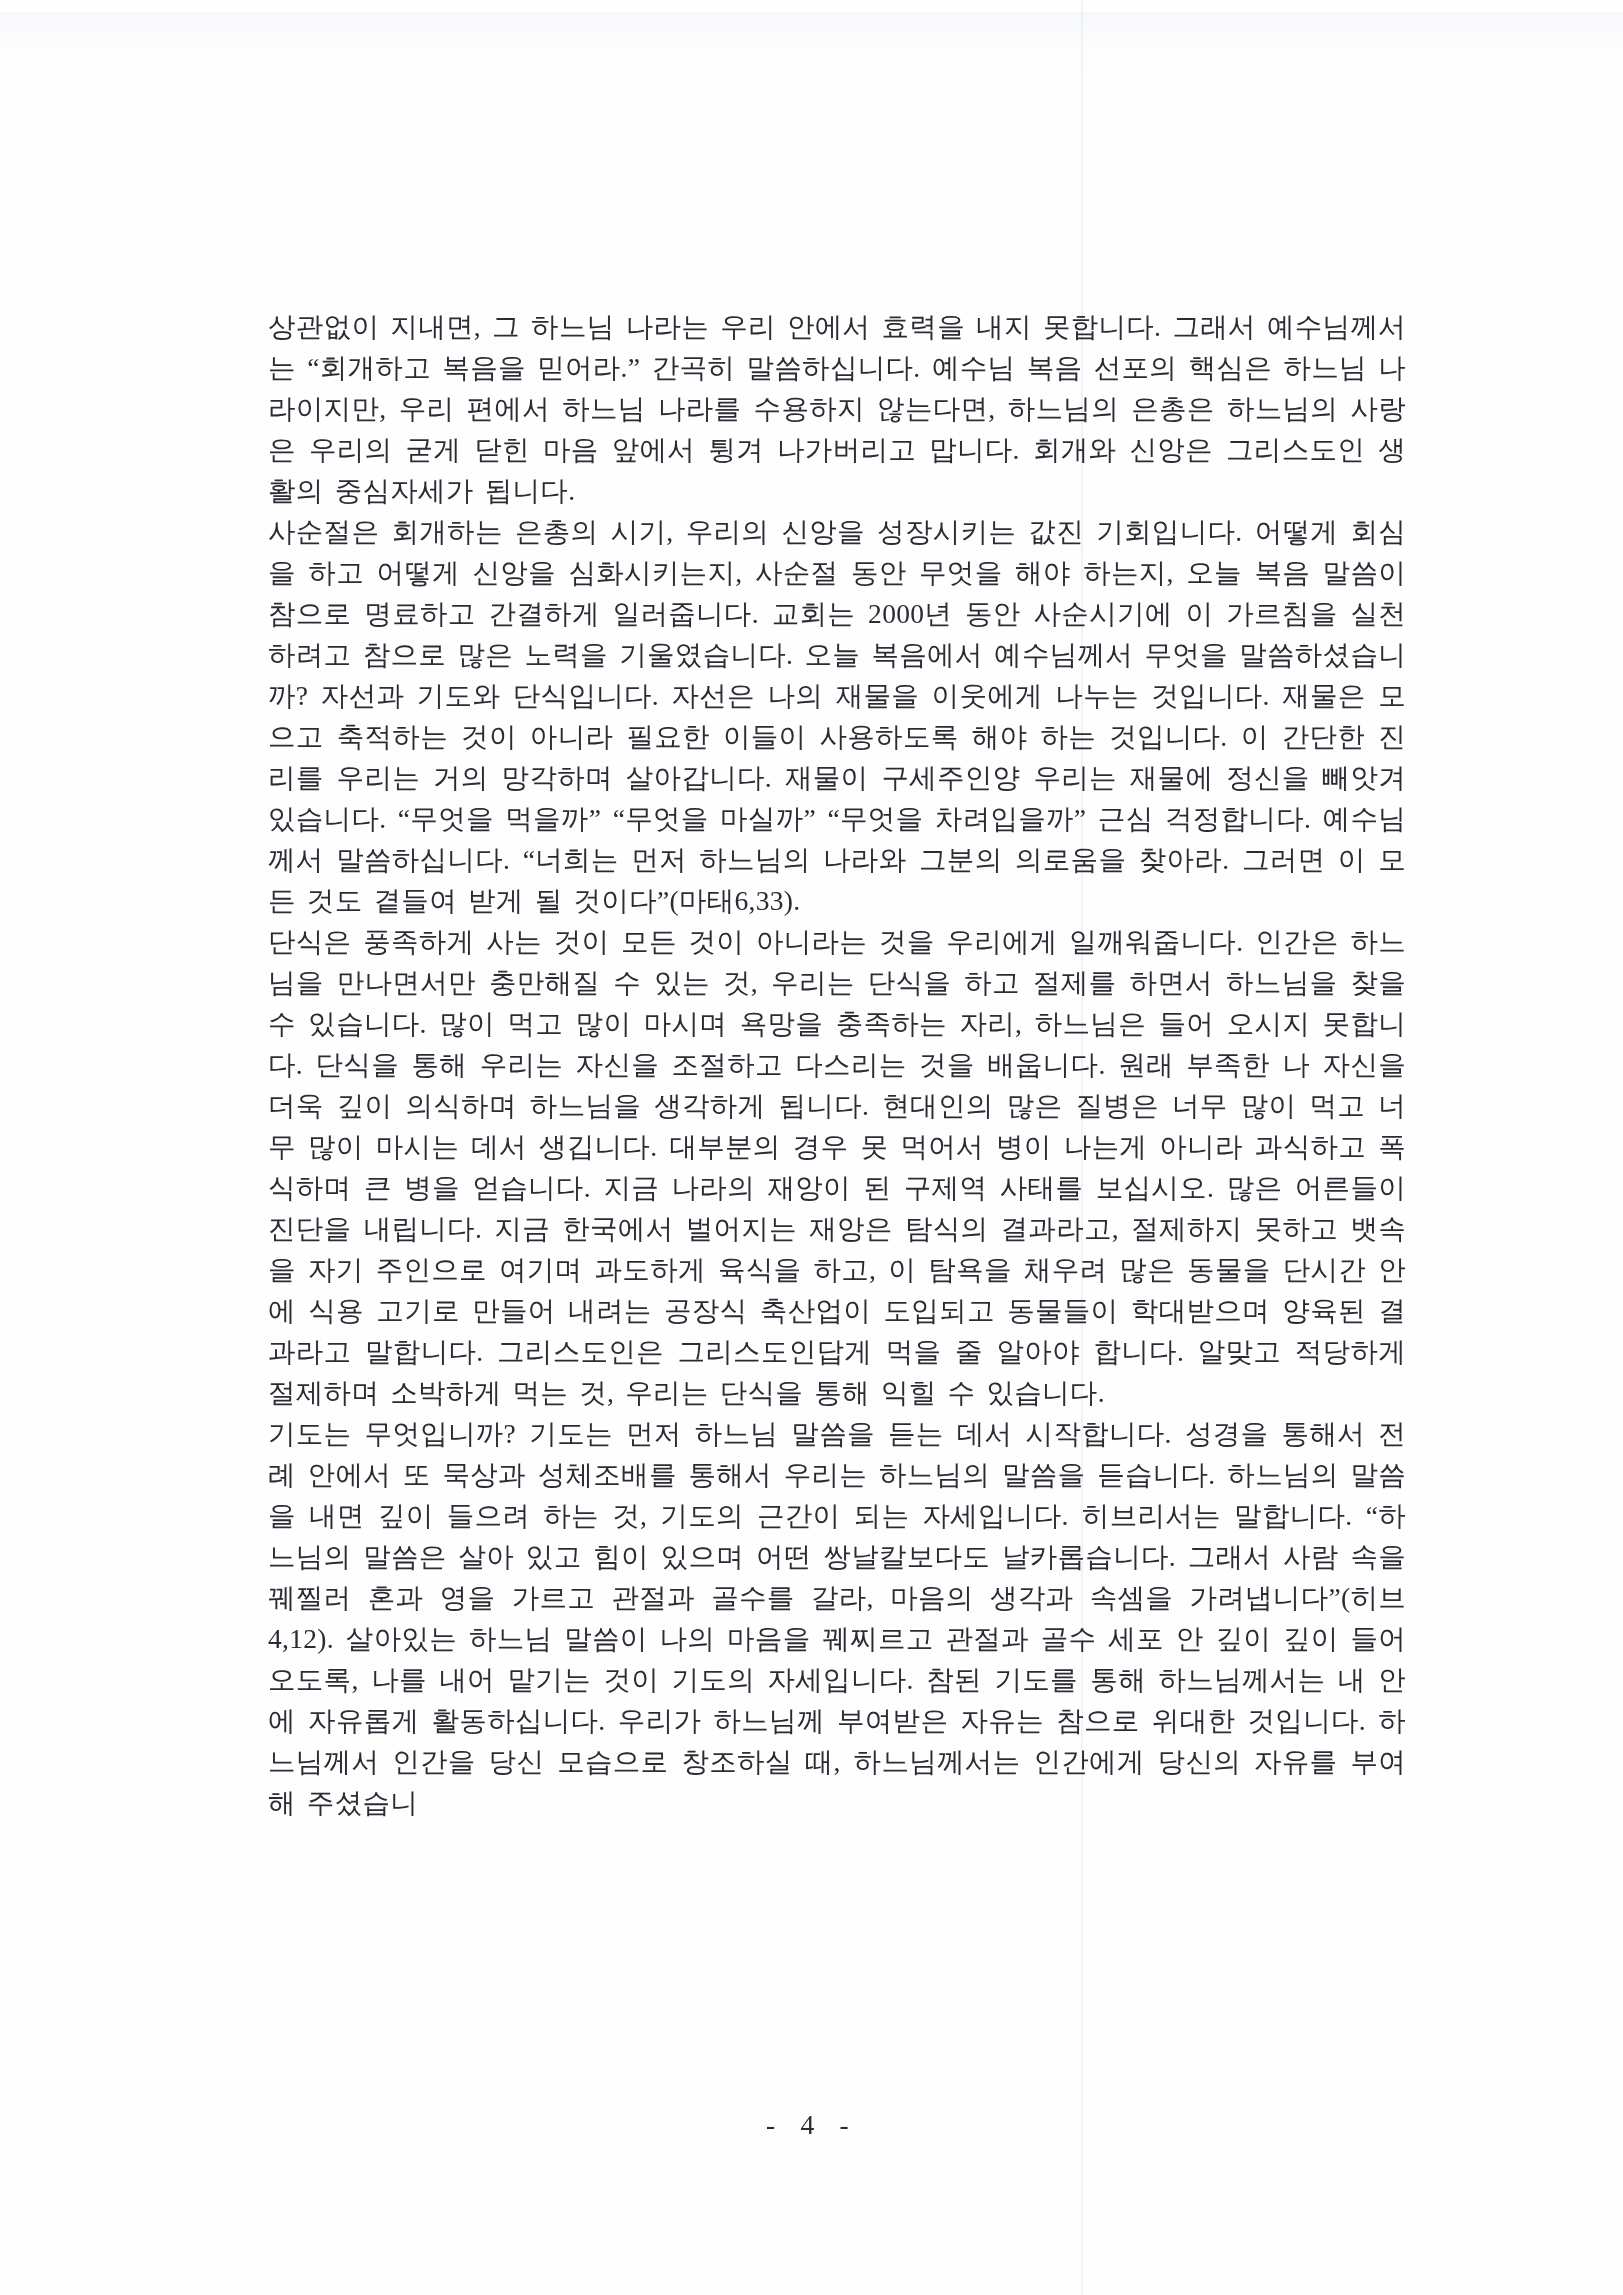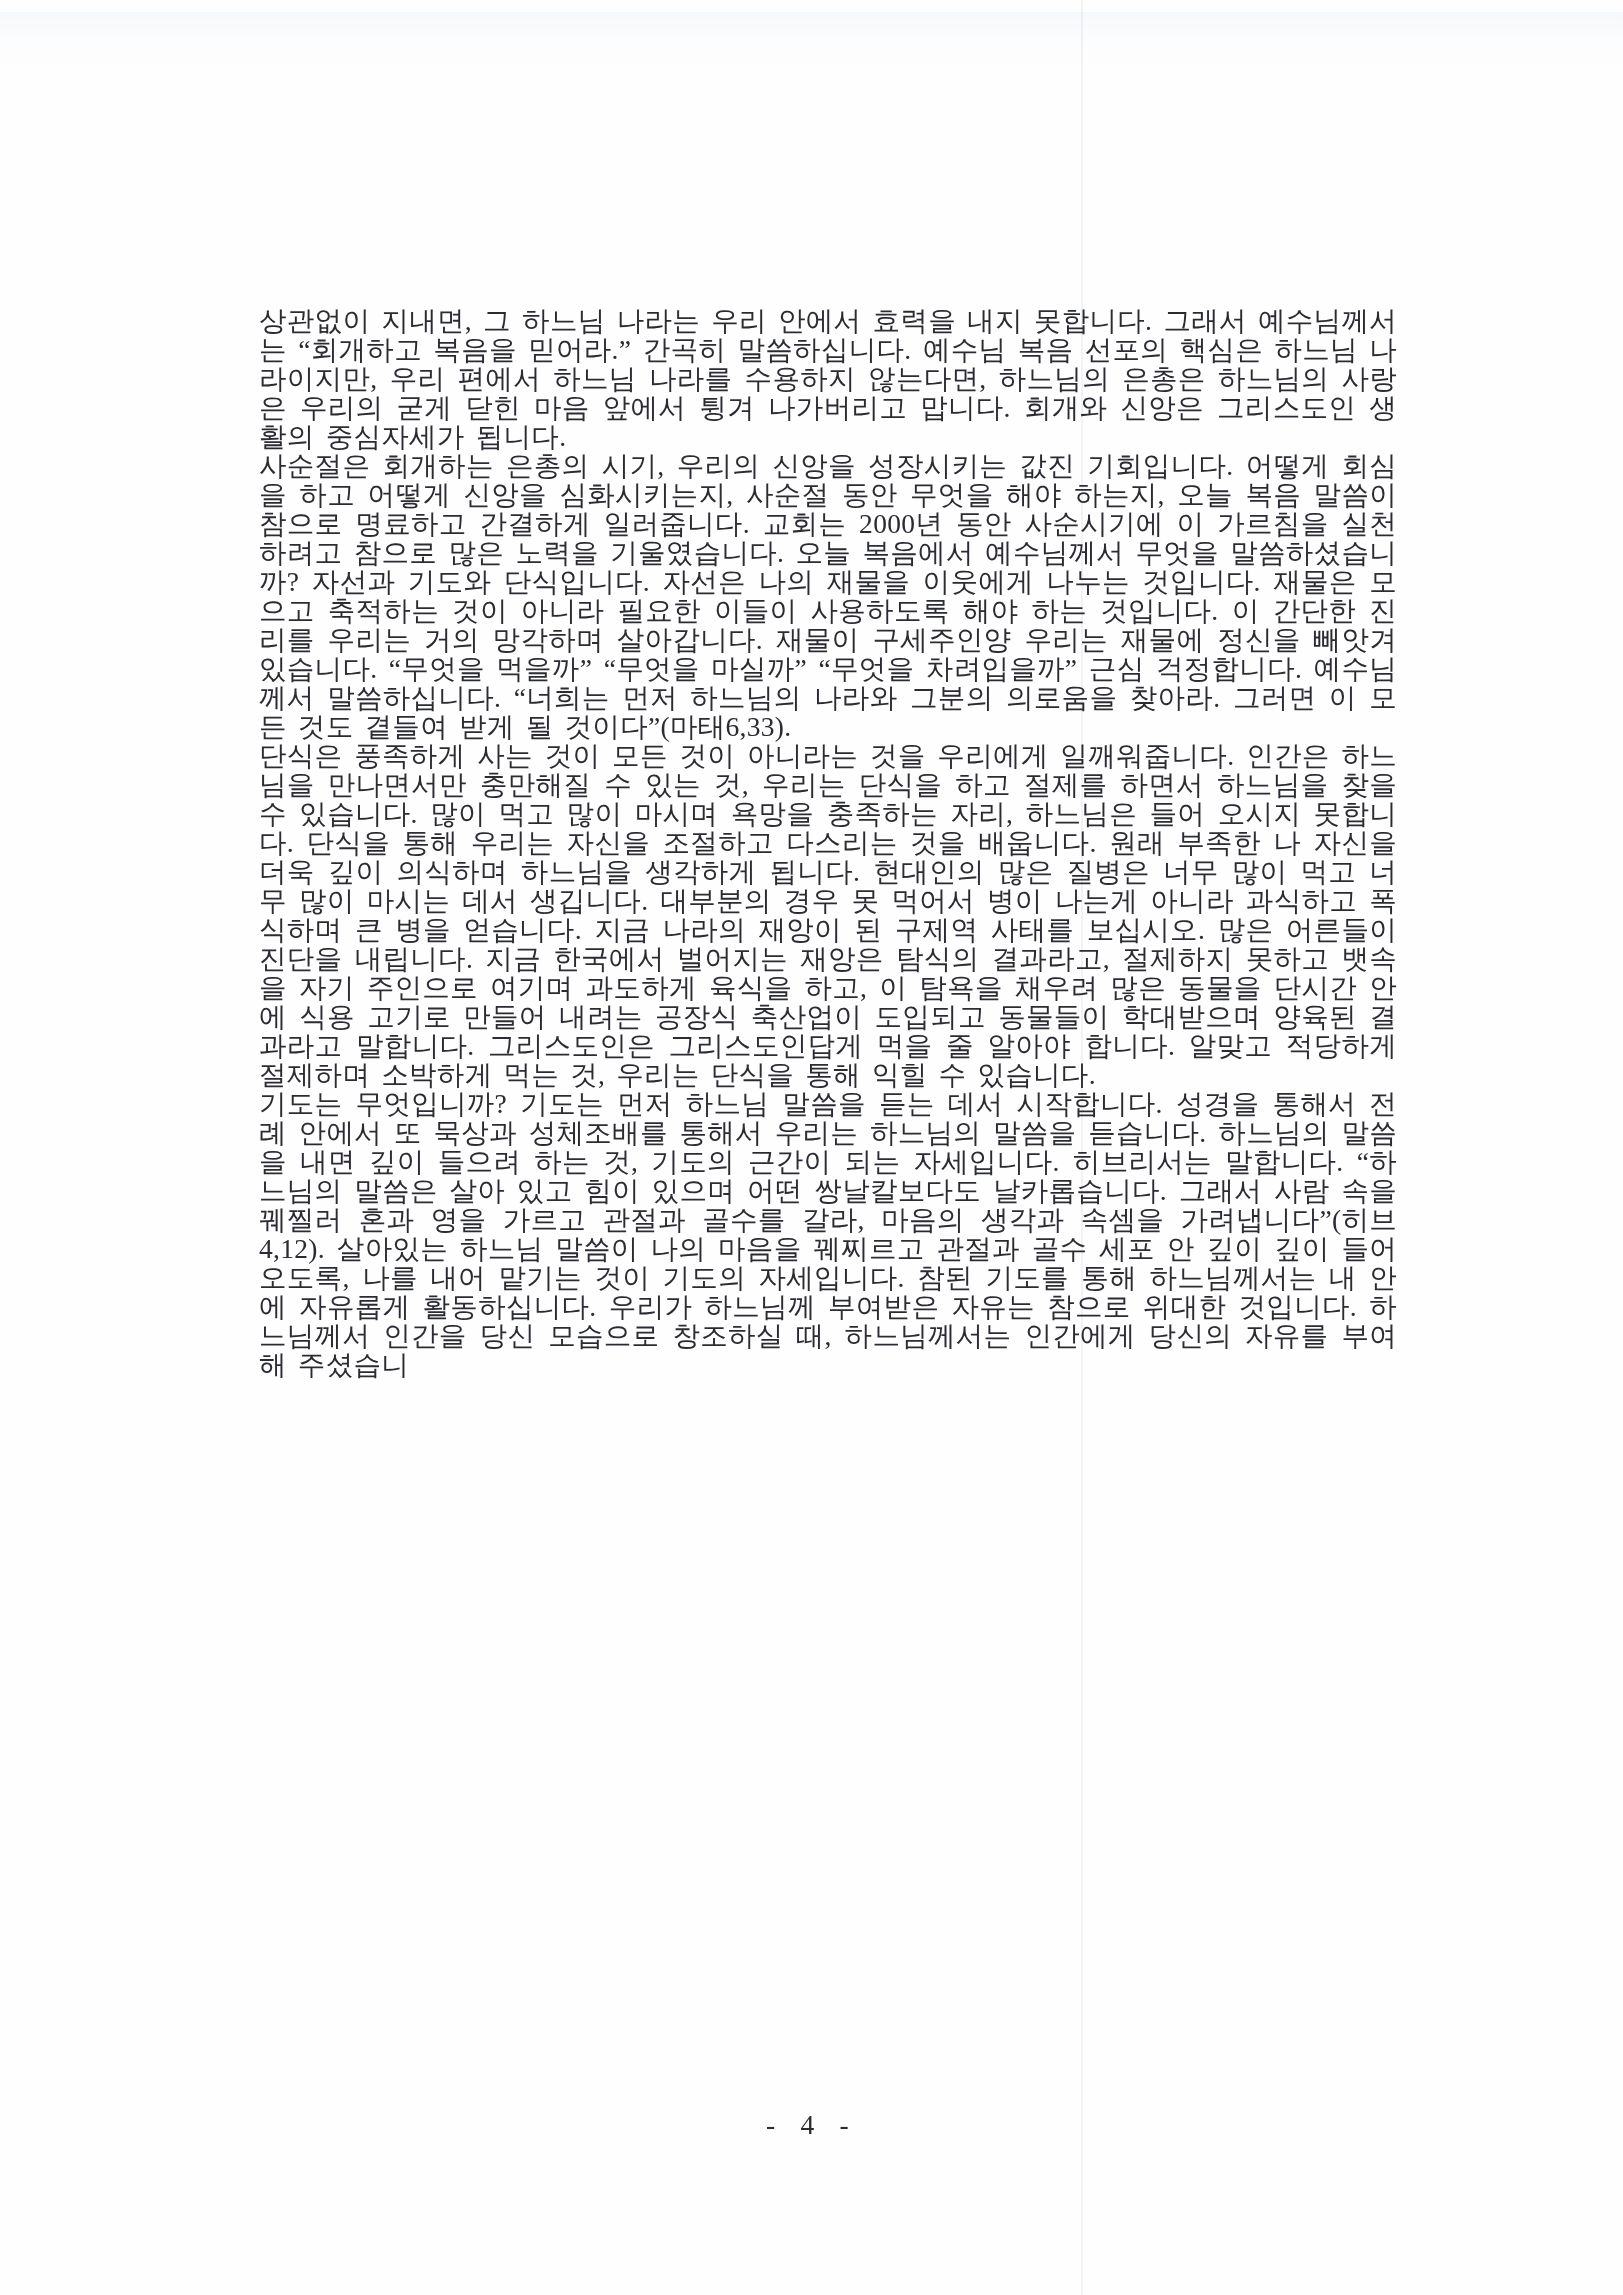--- a/index.html
+++ b/index.html
@@ -38,26 +38,26 @@
     position: absolute;
     top: 0;
     left: 1081px;
     width: 2px;
     height: 100%;
     background: rgba(190,200,218,0.22);
     pointer-events: none;
   }
   .text-block {
     position: absolute;
-    left: 259px;
+    left: 268px;
     top: 306px;
     width: 1138px;
     color: #2b2b34;
     font-size: 27.5px;
-    line-height: 29px;
+    line-height: 41px;
     text-align: justify;
     text-justify: inter-word;
     letter-spacing: 0.3px;
     word-spacing: 3.9px;
   }
   .text-block p {
     margin: 0;
     padding: 0;
     text-indent: 0;
   }

